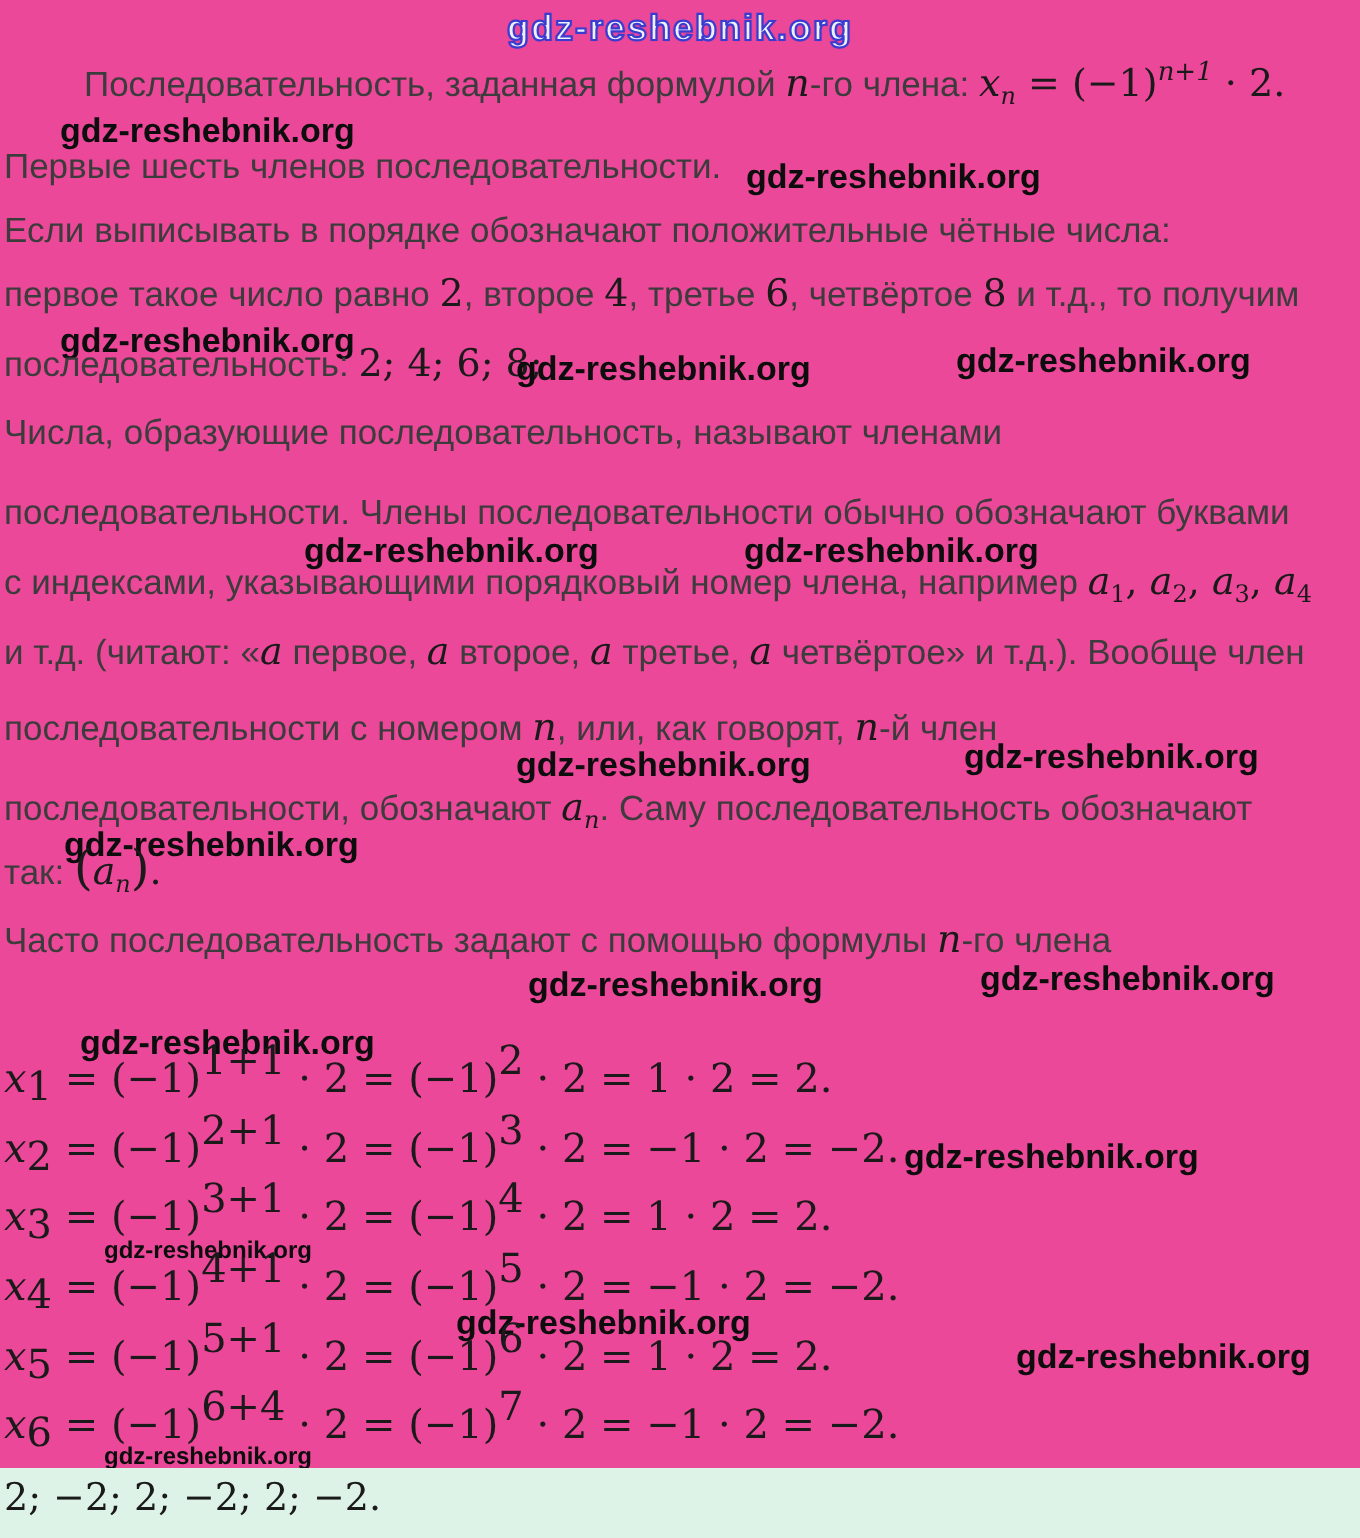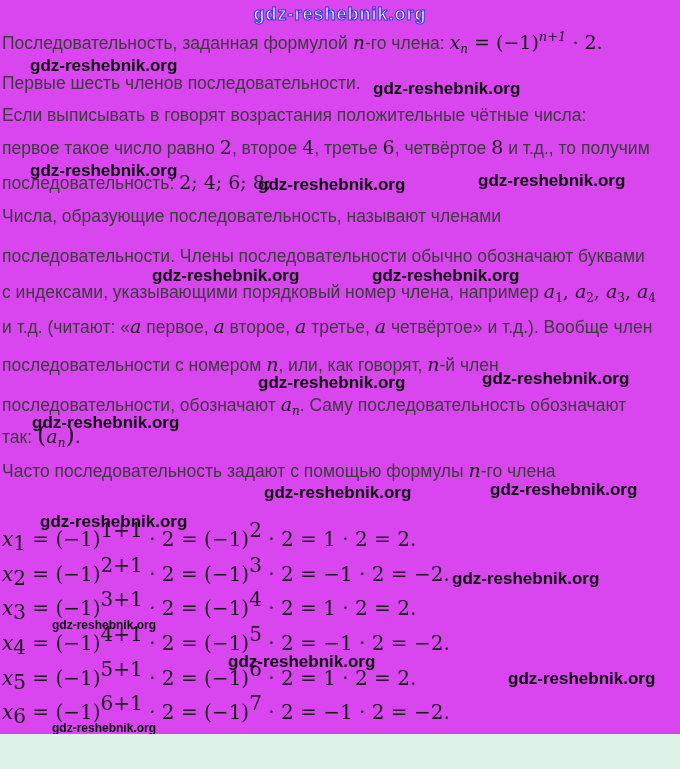--- a/index.html
+++ b/index.html
@@ -1,18 +1,18 @@
 <!DOCTYPE html>
 <html><head>
 <meta charset="utf-8">
 <style>
   html,body{margin:0;padding:0;background:#ffffff;}
   #page{
     position:relative;width:680px;height:769px;overflow:hidden;
-    background:#d946ef;
+    background:#ec4899;
     font-family:"Liberation Sans",sans-serif;
   }
   .line{
     position:absolute;left:2px;white-space:nowrap;
     font-size:17.5px;color:#3c3c3c;line-height:1.25;
   }
   
   .mt{font-family:"DejaVu Serif","Liberation Serif",serif;color:#1a1a1a;font-size:19px;}
   
   .mi{font-family:"DejaVu Serif","Liberation Serif",serif;font-style:italic;color:#1a1a1a;font-size:19px;}
@@ -48,28 +48,28 @@
     font-size:20px;color:#1a1a1a;
   }
 </style>
 </head>
 <body>
 
 <div id="page">
 
   <div class="wm-top">gdz-reshebnik.org</div>
 
-  <div class="line" style="top:31px;"><span>Последовательность, заданная формулой </span><span class="mi">n</span><span>-го члена: </span><span class="mi">x</span><sub class="mi">n</sub><span class="mt"> = (−1)</span><sup class="mi">n+1</sup><span class="mt"> · 2.</span></div>
+  <div class="line" style="top:31px;margin-left:40px;"><span>Последовательность, заданная формулой </span><span class="mi">n</span><span>-го члена: </span><span class="mi">x</span><sub class="mi">n</sub><span class="mt"> = (−1)</span><sup class="mi">n+1</sup><span class="mt"> · 2.</span></div>
 
   <div class="wm" style="left:30px;top:56px;">gdz-reshebnik.org</div>
 
   <div class="line" style="top:73px;"><span>Первые шесть членов последовательности.</span></div>
   <div class="wm" style="left:373px;top:79px;">gdz-reshebnik.org</div>
 
-  <div class="line" style="top:105px;"><span>Если выписывать в говорят возрастания положительные чётные числа:</span></div>
+  <div class="line" style="top:105px;"><span>Если выписывать в порядке обозначают положительные чётные числа:</span></div>
 
   <div class="line" style="top:136px;text-align:center;"><span>первое такое число равно </span><span class="mt">2</span><span>, второе </span><span class="mt">4</span><span>, третье </span><span class="mt">6</span><span>, четвёртое </span><span class="mt">8</span><span> и т.д., то получим</span></div>
 
   <div class="wm" style="left:30px;top:161px;">gdz-reshebnik.org</div>
   <div class="line" style="top:171px;"><span>последовательность: </span><span class="mt">2; 4; 6; 8;</span></div>
   <div class="wm" style="left:258px;top:175px;">gdz-reshebnik.org</div>
   <div class="wm" style="left:478px;top:171px;">gdz-reshebnik.org</div>
 
   <div class="line" style="top:246px;"><span>последовательности. Члены последовательности обычно обозначают буквами</span></div>
 
@@ -108,18 +108,19 @@
 
   <div class="formula" style="top:596px;"><span class="mi">x</span><sub class="mt">3</sub><span class="mt"> = (−1)</span><sup class="mt">3+1</sup><span class="mt"> · 2 = (−1)</span><sup class="mt">4</sup><span class="mt"> · 2 = 1 · 2 = 2.</span></div>
   <div class="wm wm-small" style="left:52px;top:618px;">gdz-reshebnik.org</div>
 
   <div class="formula" style="top:631px;"><span class="mi">x</span><sub class="mt">4</sub><span class="mt"> = (−1)</span><sup class="mt">4+1</sup><span class="mt"> · 2 = (−1)</span><sup class="mt">5</sup><span class="mt"> · 2 = −1 · 2 = −2.</span></div>
   <div class="wm" style="left:228px;top:652px;">gdz-reshebnik.org</div>
 
   <div class="formula" style="top:666px;"><span class="mi">x</span><sub class="mt">5</sub><span class="mt"> = (−1)</span><sup class="mt">5+1</sup><span class="mt"> · 2 = (−1)</span><sup class="mt">6</sup><span class="mt"> · 2 = 1 · 2 = 2.</span></div>
   <div class="wm" style="left:508px;top:669px;">gdz-reshebnik.org</div>
 
-  <div class="formula" style="top:700px;"><span class="mi">x</span><sub class="mt">6</sub><span class="mt"> = (−1)</span><sup class="mt">6+1</sup><span class="mt"> · 2 = (−1)</span><sup class="mt">7</sup><span class="mt"> · 2 = −1 · 2 = −2.</span></div>
+  <div class="formula" style="top:700px;"><span class="mi">x</span><sub class="mt">6</sub><span class="mt"> = (−1)</span><sup class="mt">6+4</sup><span class="mt"> · 2 = (−1)</span><sup class="mt">7</sup><span class="mt"> · 2 = −1 · 2 = −2.</span></div>
   <div class="wm wm-small" style="left:52px;top:721px;">gdz-reshebnik.org</div>
 
   <div class="answer-strip"></div>
+  <div class="answer-text"><span class="mt">2; −2; 2; −2; 2; −2.</span></div>
 
 </div>
 
 </body></html>

